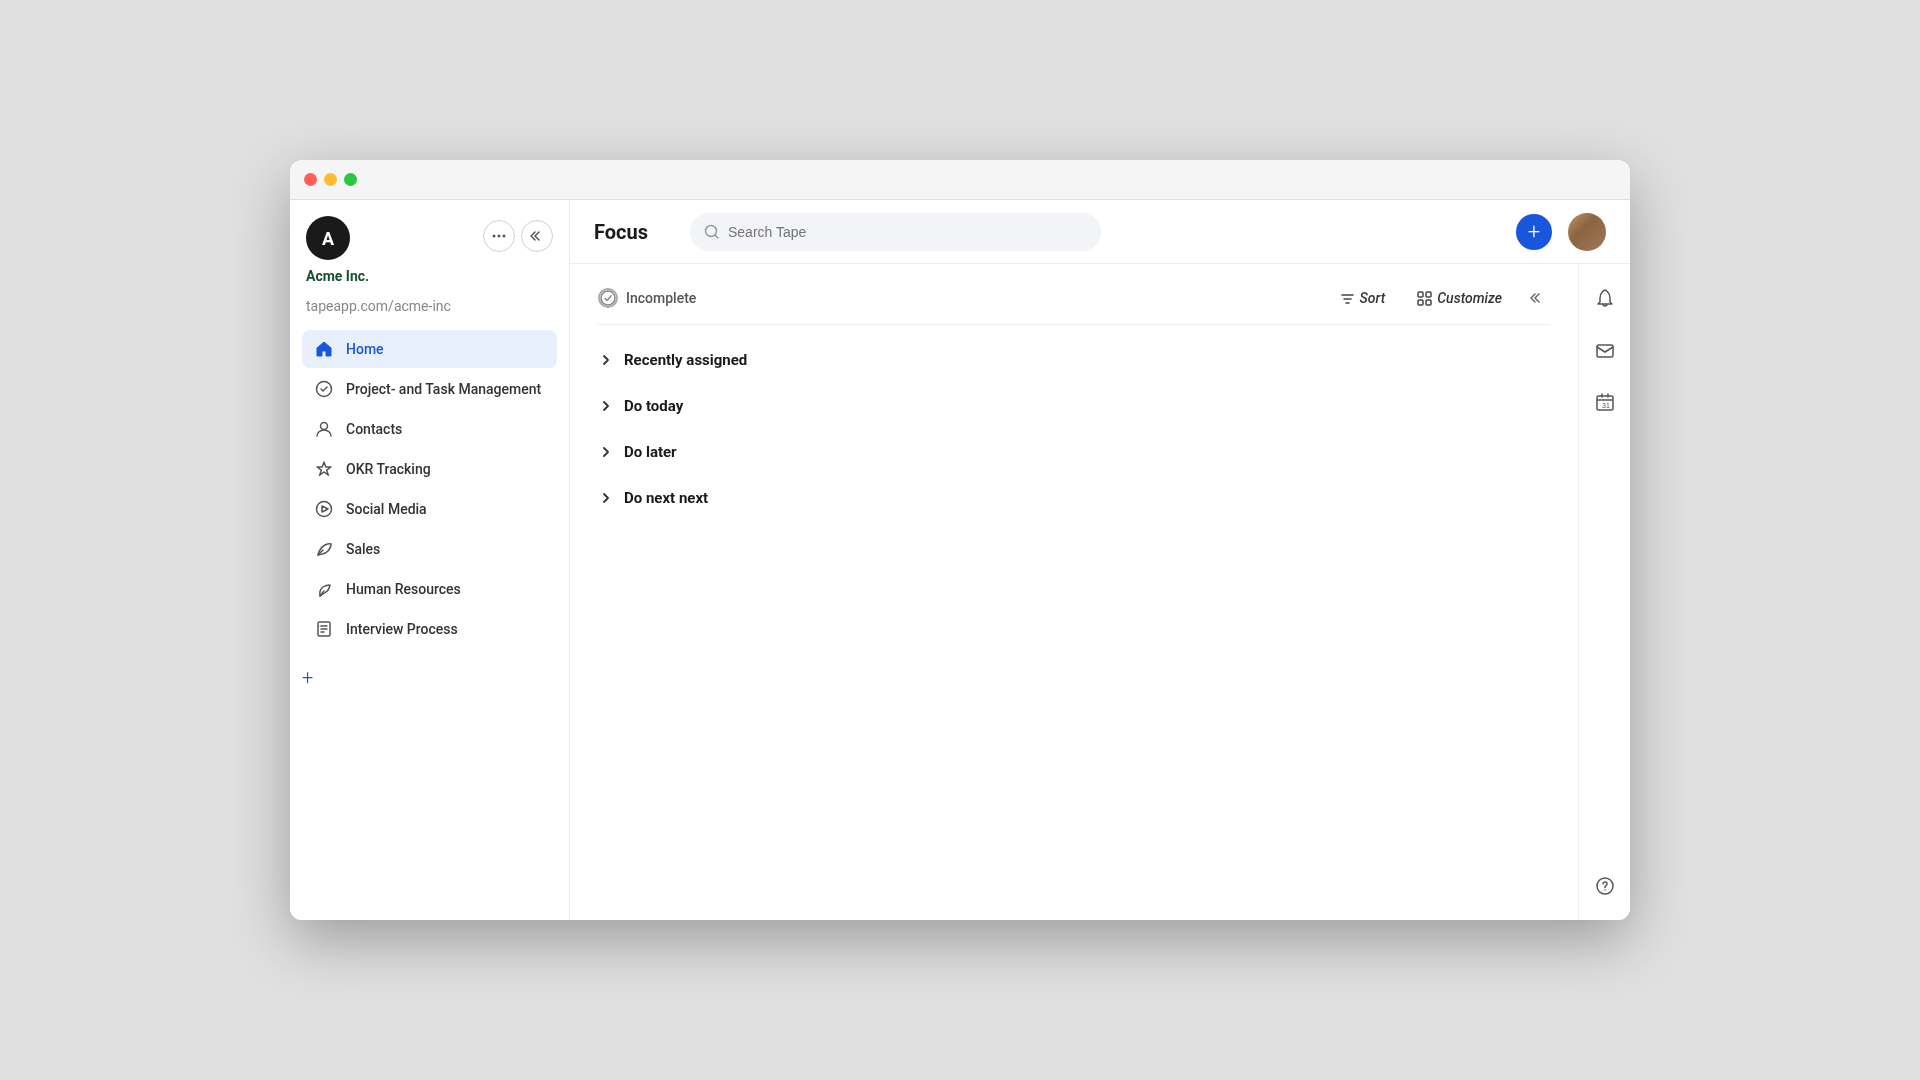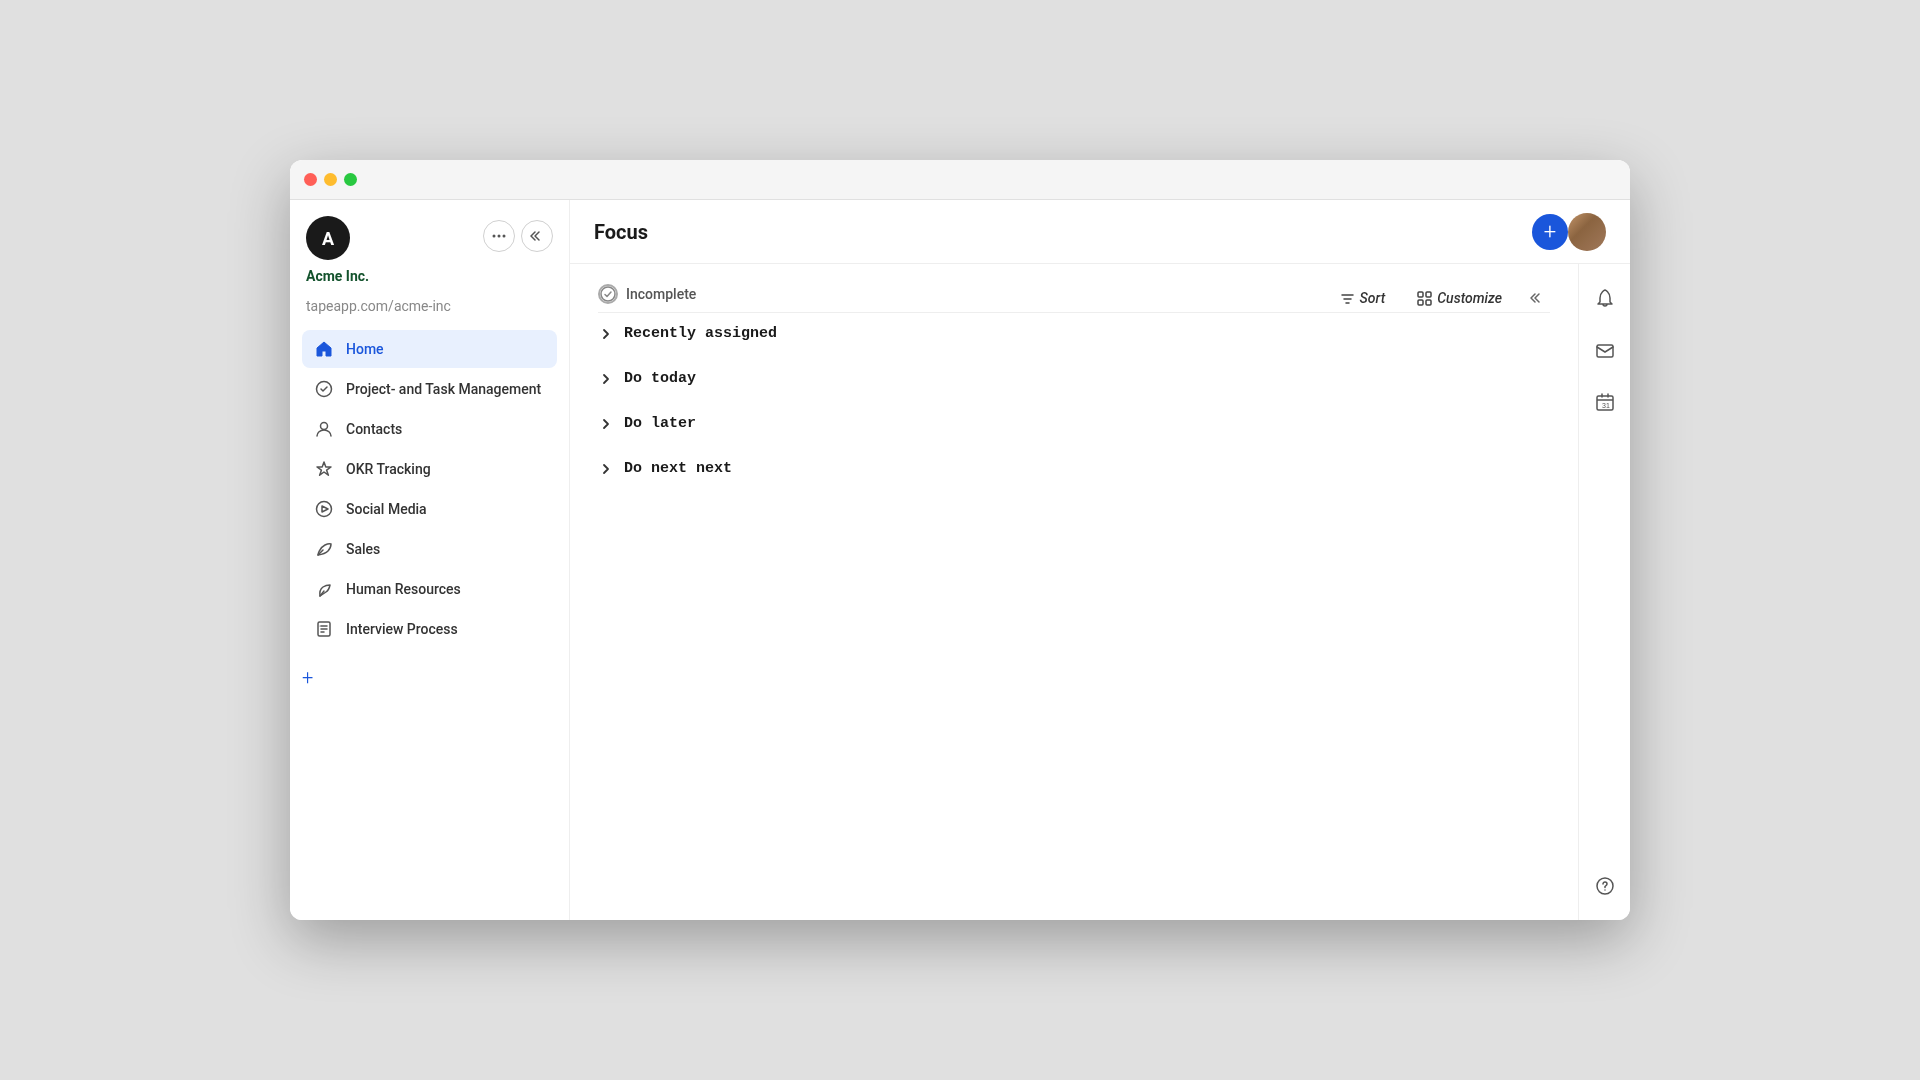--- a/index.html
+++ b/index.html
@@ -177,20 +177,21 @@
       overflow: hidden;
     }
 
     
     .topbar {
       height: 64px;
       display: flex;
       align-items: center;
       padding: 0 24px;
       border-bottom: 1px solid #eeeeee;
+      gap: 16px;
       flex-shrink: 0;
     }
 
     .page-title {
       font-size: 20px;
       font-weight: 700;
       color: #1a1a1a;
       min-width: 80px;
     }
 
@@ -266,23 +267,24 @@
 
     .main-content {
       flex: 1;
       padding: 20px 28px;
       overflow-y: auto;
     }
 
     
     .filter-bar {
       display: flex;
-      align-items: flex-start;
+      align-items: center;
       justify-content: space-between;
-      margin-bottom: 2px;
+      margin-bottom: 16px;
+      padding-bottom: 12px;
       border-bottom: 1px solid #eeeeee;
     }
 
     .filter-status {
       display: flex;
       align-items: center;
       gap: 8px;
       font-size: 14px;
       color: #555;
       font-weight: 500;
@@ -335,21 +337,20 @@
     .task-group {
       margin-bottom: 8px;
     }
 
     .task-group-header {
       display: flex;
       align-items: center;
       gap: 10px;
       padding: 10px 0;
       cursor: pointer;
-      font-family: Liberation Mono, monospace;
     }
 
     .chevron-icon {
       color: #555;
       font-size: 10px;
       width: 16px;
       display: flex;
       align-items: center;
       justify-content: center;
     }
@@ -516,20 +517,29 @@
 
       <div class="nav-add-btn">
         <span>+</span>
       </div>
     </div>
 
     <div class="content-area">
 
       <div class="topbar">
         <h1 class="page-title">Focus</h1>
+        <div class="search-bar">
+          <div class="search-icon">
+            <svg width="16" height="16" viewBox="0 0 16 16" fill="none">
+              <circle cx="7" cy="7" r="5.5" stroke="#999" stroke-width="1.5"></circle>
+              <path d="M11 11L14 14" stroke="#999" stroke-width="1.5" stroke-linecap="round"></path>
+            </svg>
+          </div>
+          <input class="search-input" type="text" placeholder="Search Tape" style="">
+        </div>
         <div class="topbar-spacer"></div>
         <div class="add-btn">+</div>
         <div class="avatar">
           <div class="avatar-img" style="background: linear-gradient(135deg, #c4956a 0%, #8b6440 40%, #a0785a 100%); border-radius: 50;"></div>
         </div>
       </div>
 
       <div class="page-content">
         <div class="main-content">
 

